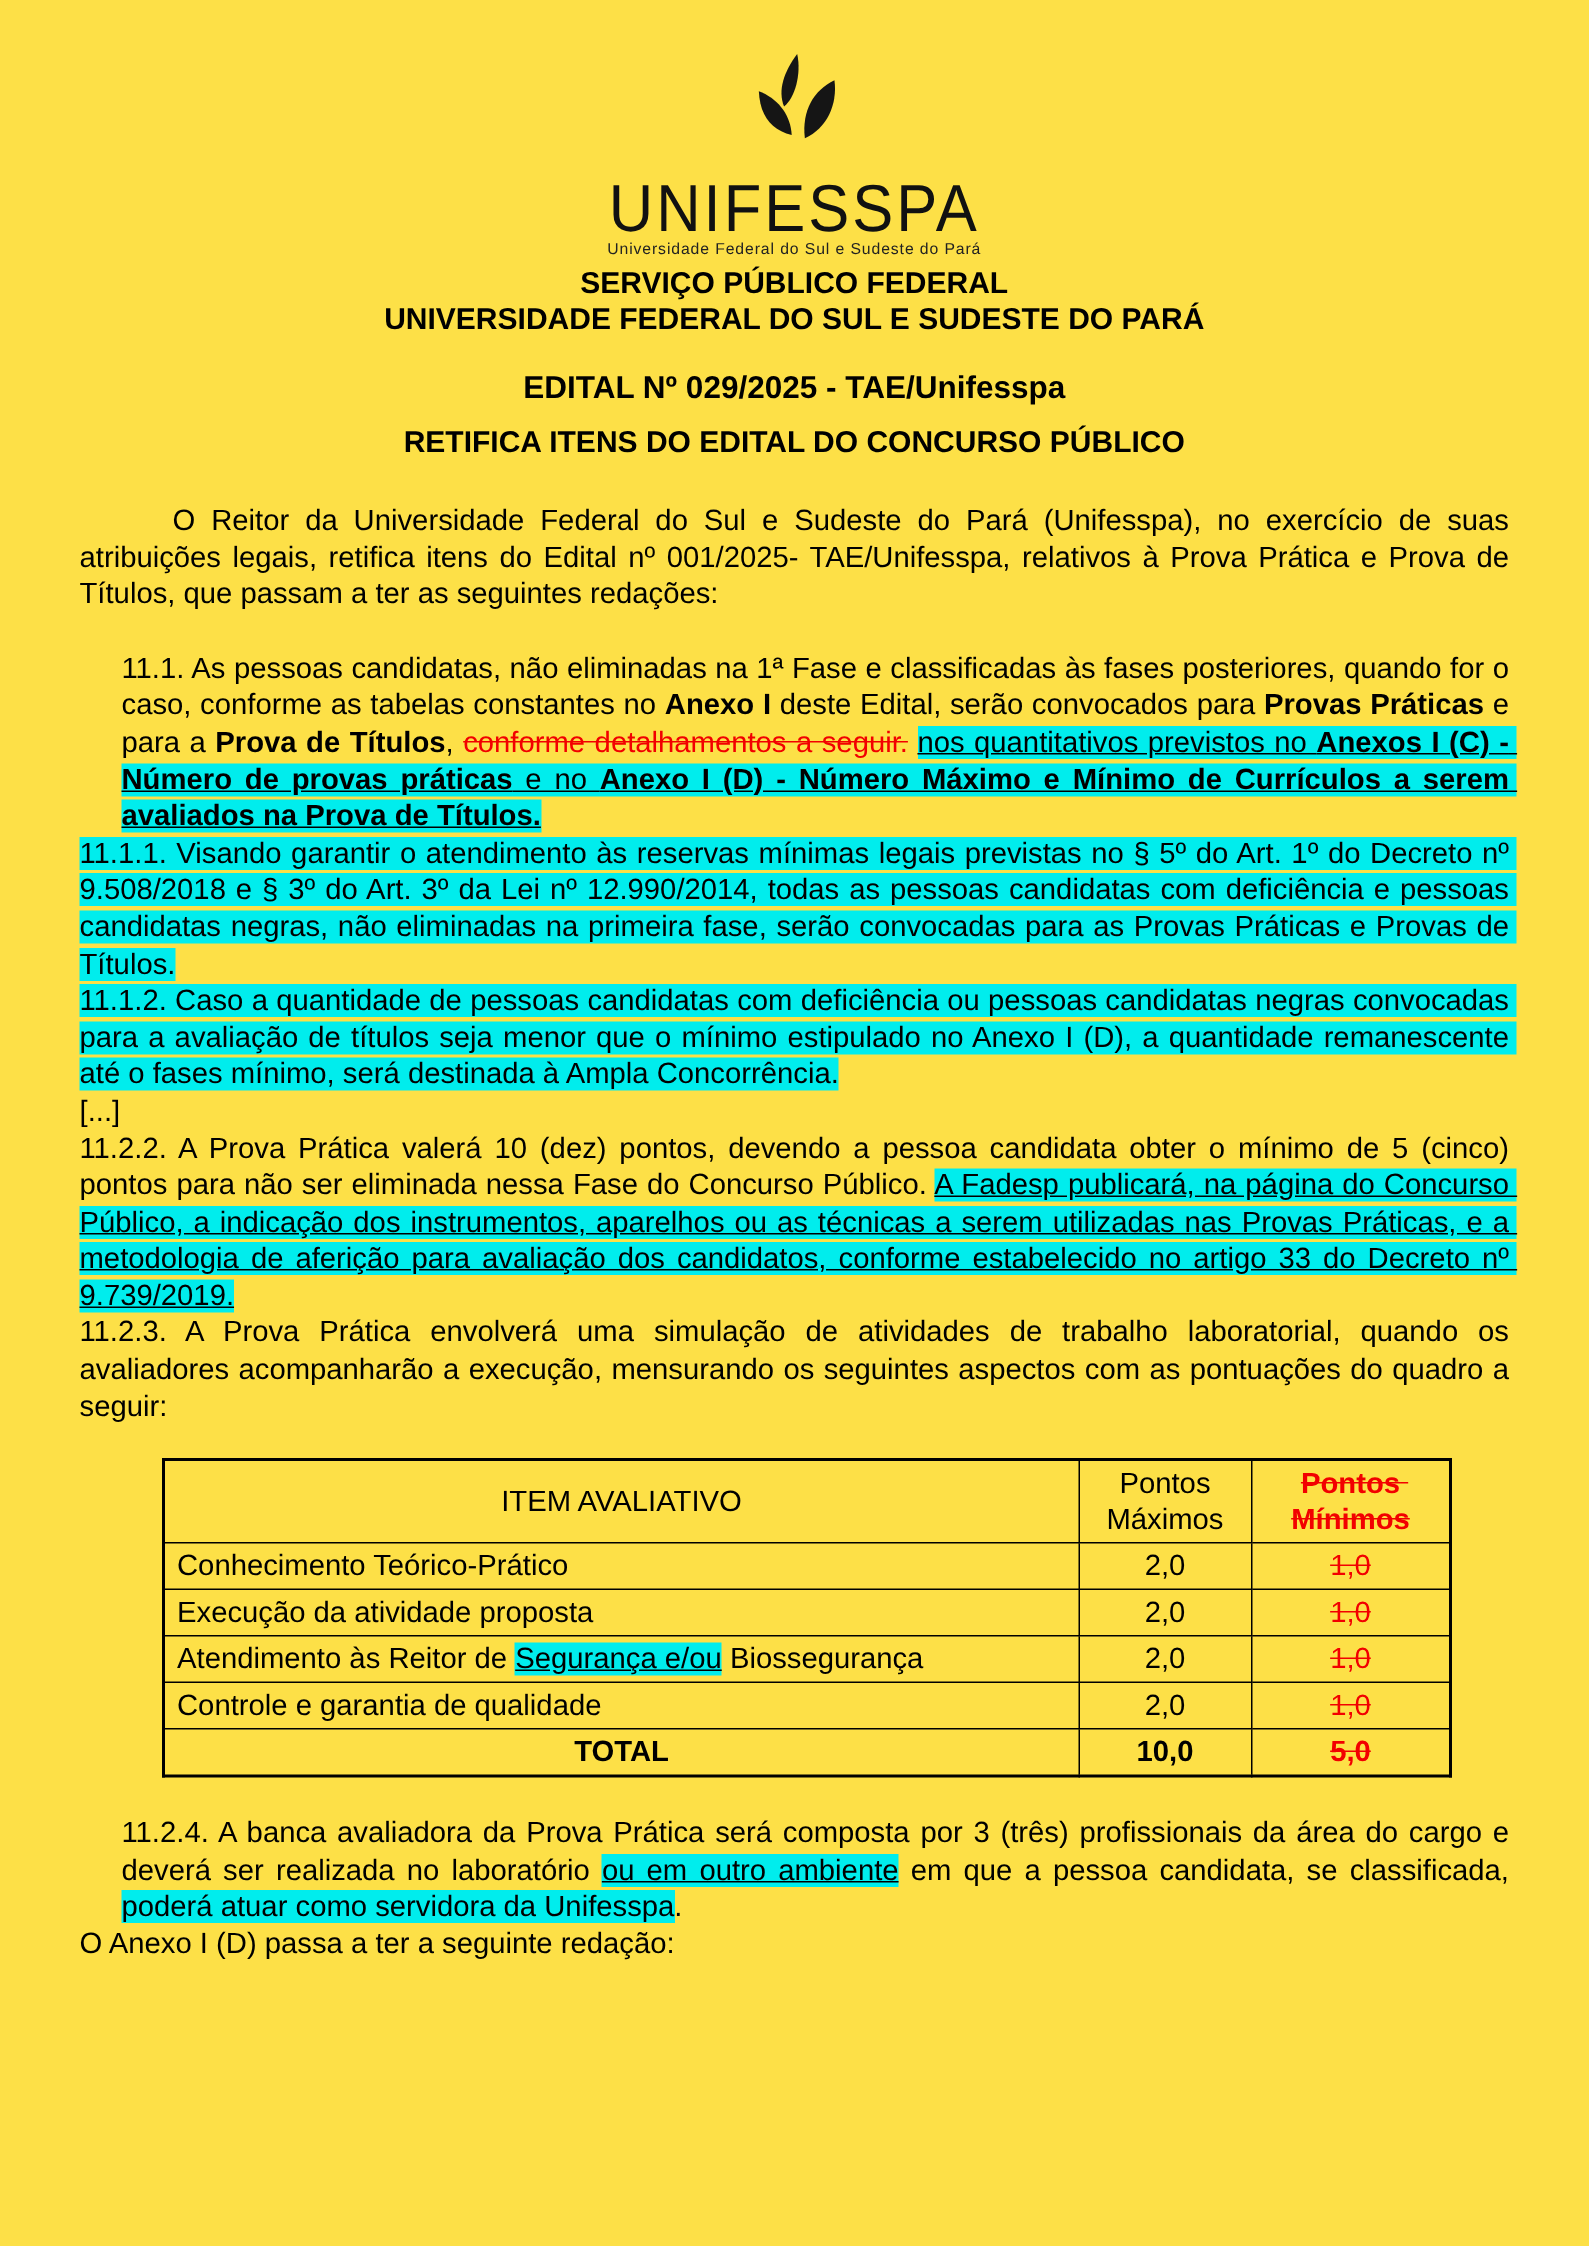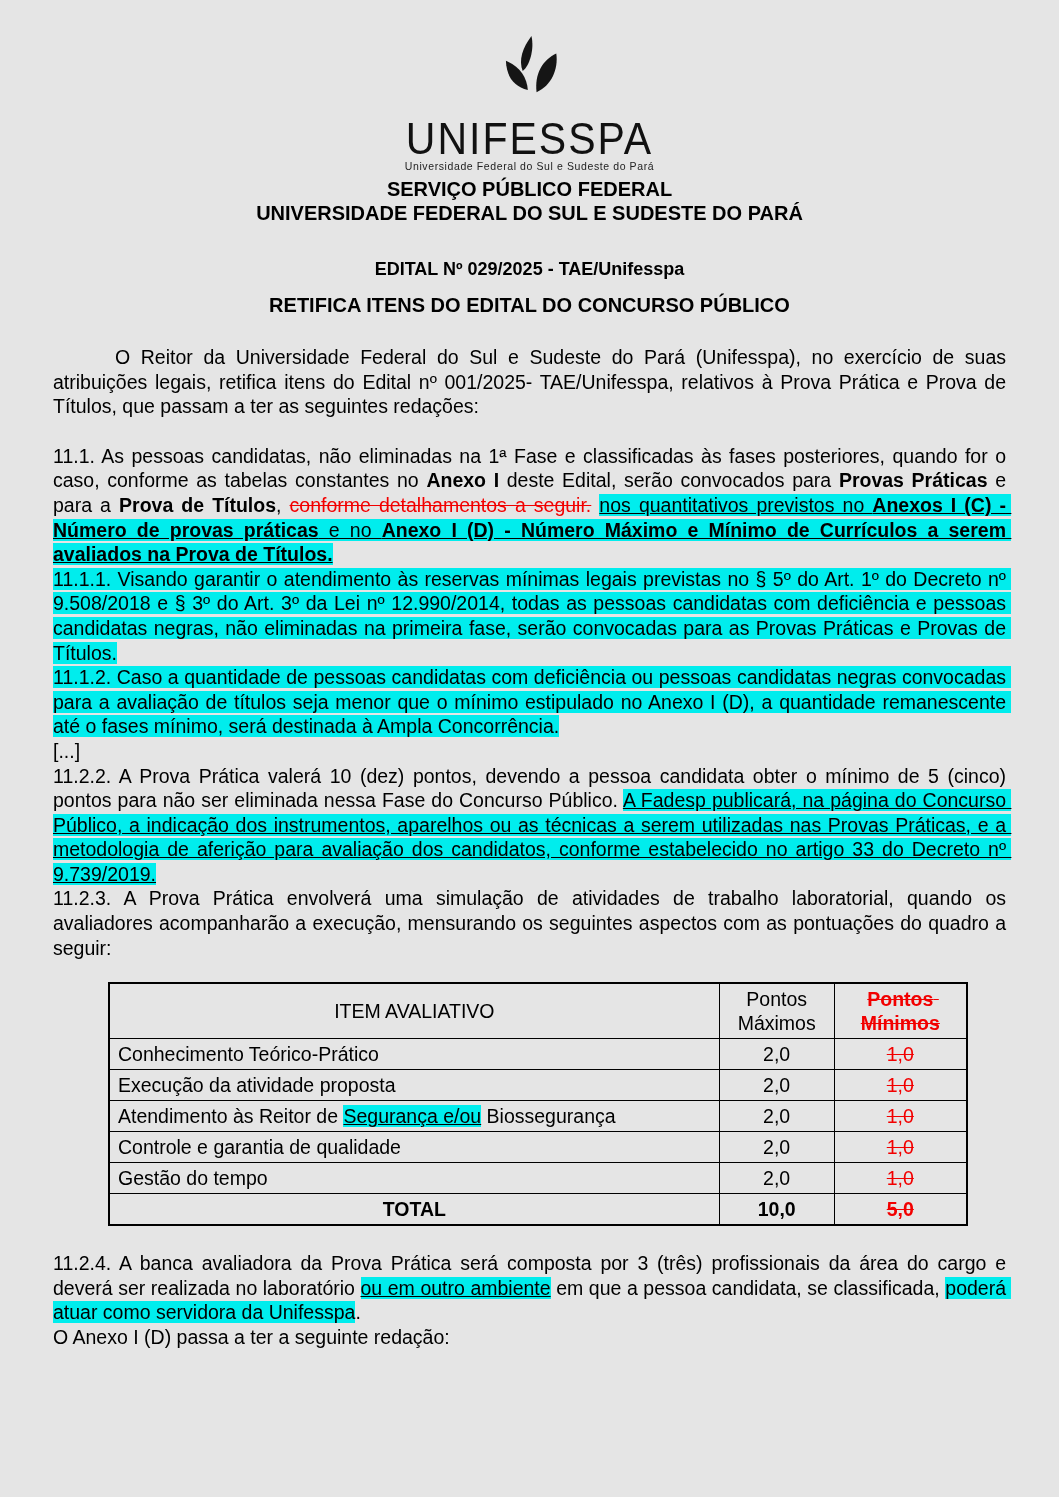--- a/index.html
+++ b/index.html
@@ -2,21 +2,21 @@
 <html lang="pt-BR" style="--hl: #00EDED; --red: #F20000;"><head>
 <meta charset="utf-8">
 <style>
   :root { --hl:#00EDED; --red:#F20000; --ink:#000; }
   * { box-sizing: border-box; margin: 0; padding: 0; }
   html,body { background:#fff; }
   .page {
     position: relative;
     width: 1059px; height: 1497px;
     margin: 0 auto;
-    background: #e5e5e5;
+    background: #fde047;
     color: var(--ink);
     font-family: "Liberation Sans", sans-serif;
     font-size: 19.5px;
     overflow: hidden;
   }
   
   .logo-block { text-align: center; padding-top: 36px; }
   .flame { display:block; margin: 0 auto; }
   .wordmark {
     font-size: 41px;
@@ -28,32 +28,32 @@
   }
   .tagline {
     font-size: 10.5px;
     letter-spacing: .6px;
     line-height: 13px;
     color:#222;
     margin-top: 2px;
   }
   
   .org-lines { text-align:center; margin-top: 4px; font-weight:700; line-height:24px; font-size:20px; }
-  .edital-title { text-align:center; font-weight:700; font-size:18px; line-height:24px; margin-top: 32px; }
+  .edital-title { text-align:center; font-weight:700; font-size:21px; line-height:24px; margin-top: 22px; }
   .edital-subtitle { text-align:center; font-weight:700; font-size:20px; line-height:24px; margin-top: 12px; }
   
   .doc-body { padding: 0 53px; }
   p.doc {
     text-align: justify;
     line-height: 24.6px;
     margin: 0;
   }
   p.indent { text-indent: 62px; }
   p.m-top-intro { margin-top: 28px; }
-  p.m-top-std   { margin-top: 25px; }
+  p.m-top-std   { margin-top: 25px; margin-left: 28px; }
   .ellipsis-line { margin-top: 13px; margin-bottom: 8px; text-align:left; }
   .run { white-space: pre-wrap; }
   .run.b  { font-weight: 700; }
   .run.u  { text-decoration: underline; }
   .run.hl { background: var(--hl); }
   .run.rs { color: var(--red); text-decoration: line-through; }
   .run.rs.b { font-weight:700; }
   
   table.criteria {
     border-collapse: collapse;
@@ -140,25 +140,20 @@
         <td class="cell-max">2,0</td>
         <td class="cell-min"><span class="run rs">1,0</span></td>
       </tr>
 
       <tr>
         <td class="cell-item"><span class="run">Controle e garantia de qualidade</span></td>
         <td class="cell-max">2,0</td>
         <td class="cell-min"><span class="run rs">1,0</span></td>
       </tr>
 
-      <tr>
-        <td class="cell-item"><span class="run">Gestão do tempo</span></td>
-        <td class="cell-max">2,0</td>
-        <td class="cell-min"><span class="run rs">1,0</span></td>
-      </tr>
     </tbody>
       <tfoot>
         <tr>
           <td class="cell-total-label">TOTAL</td>
           <td class="cell-total-max">10,0</td>
           <td class="cell-total-min"><span class="run rs b">5,0</span></td>
         </tr>
       </tfoot>
     </table>
 

